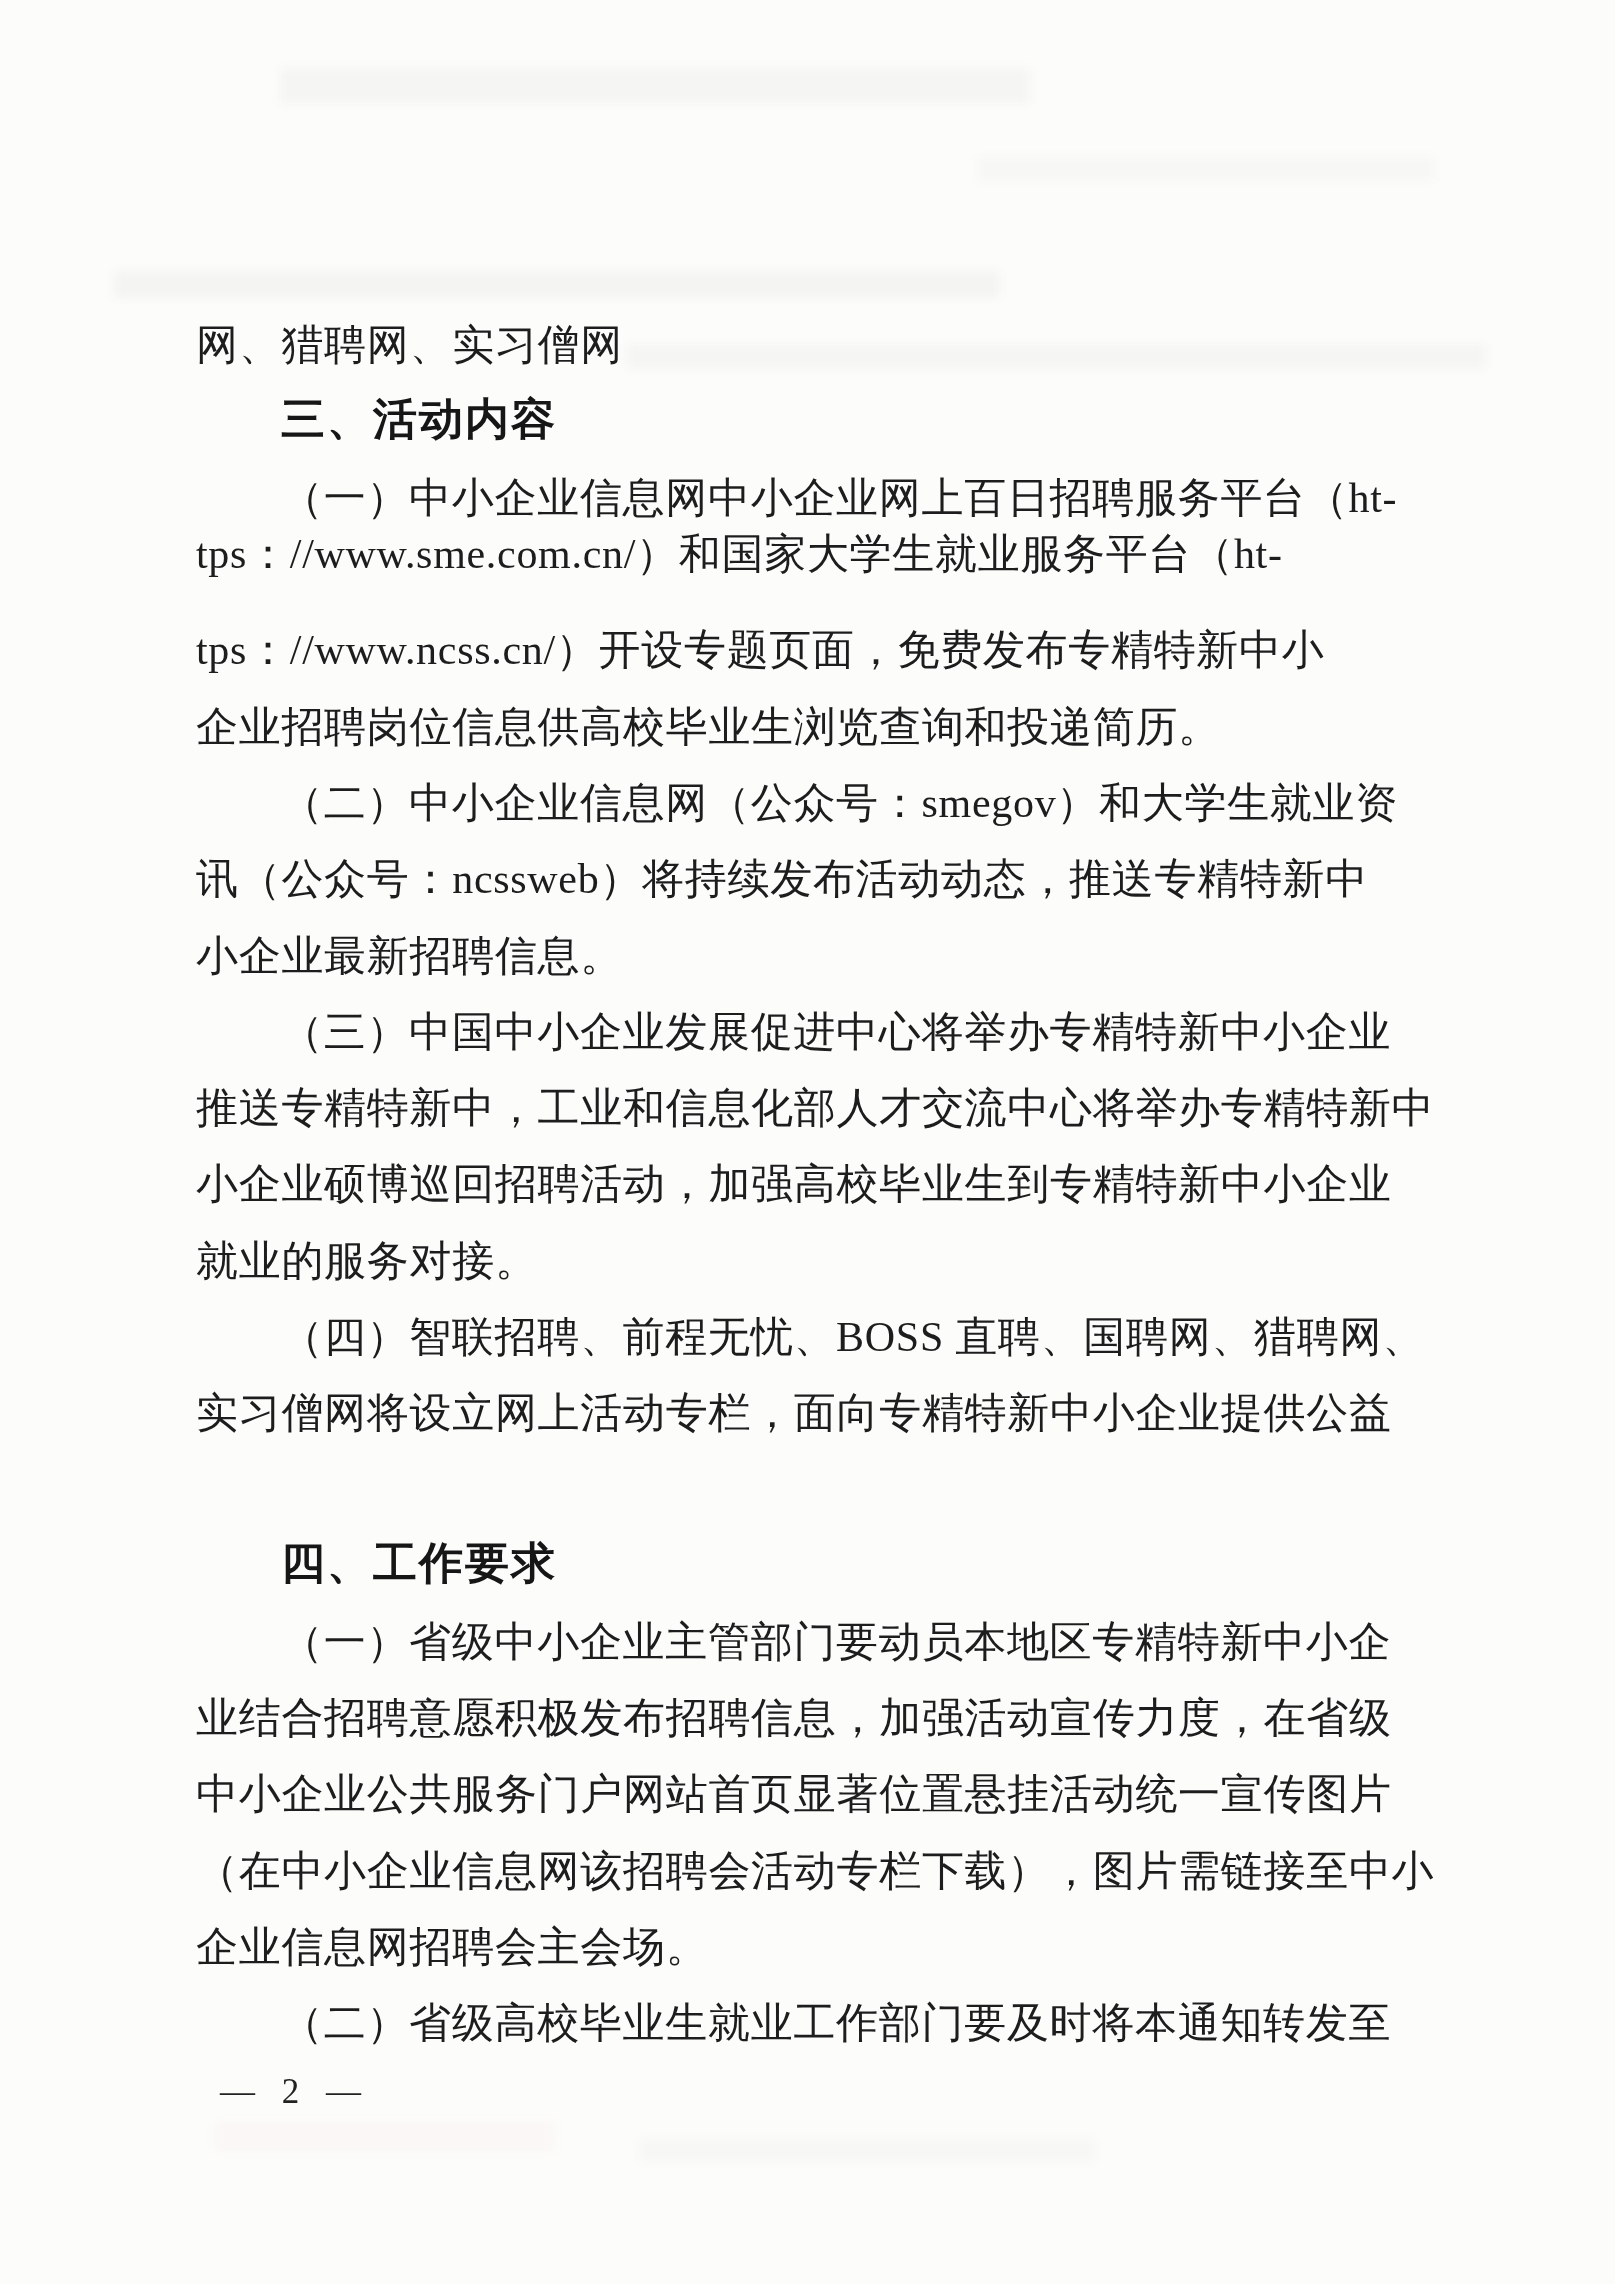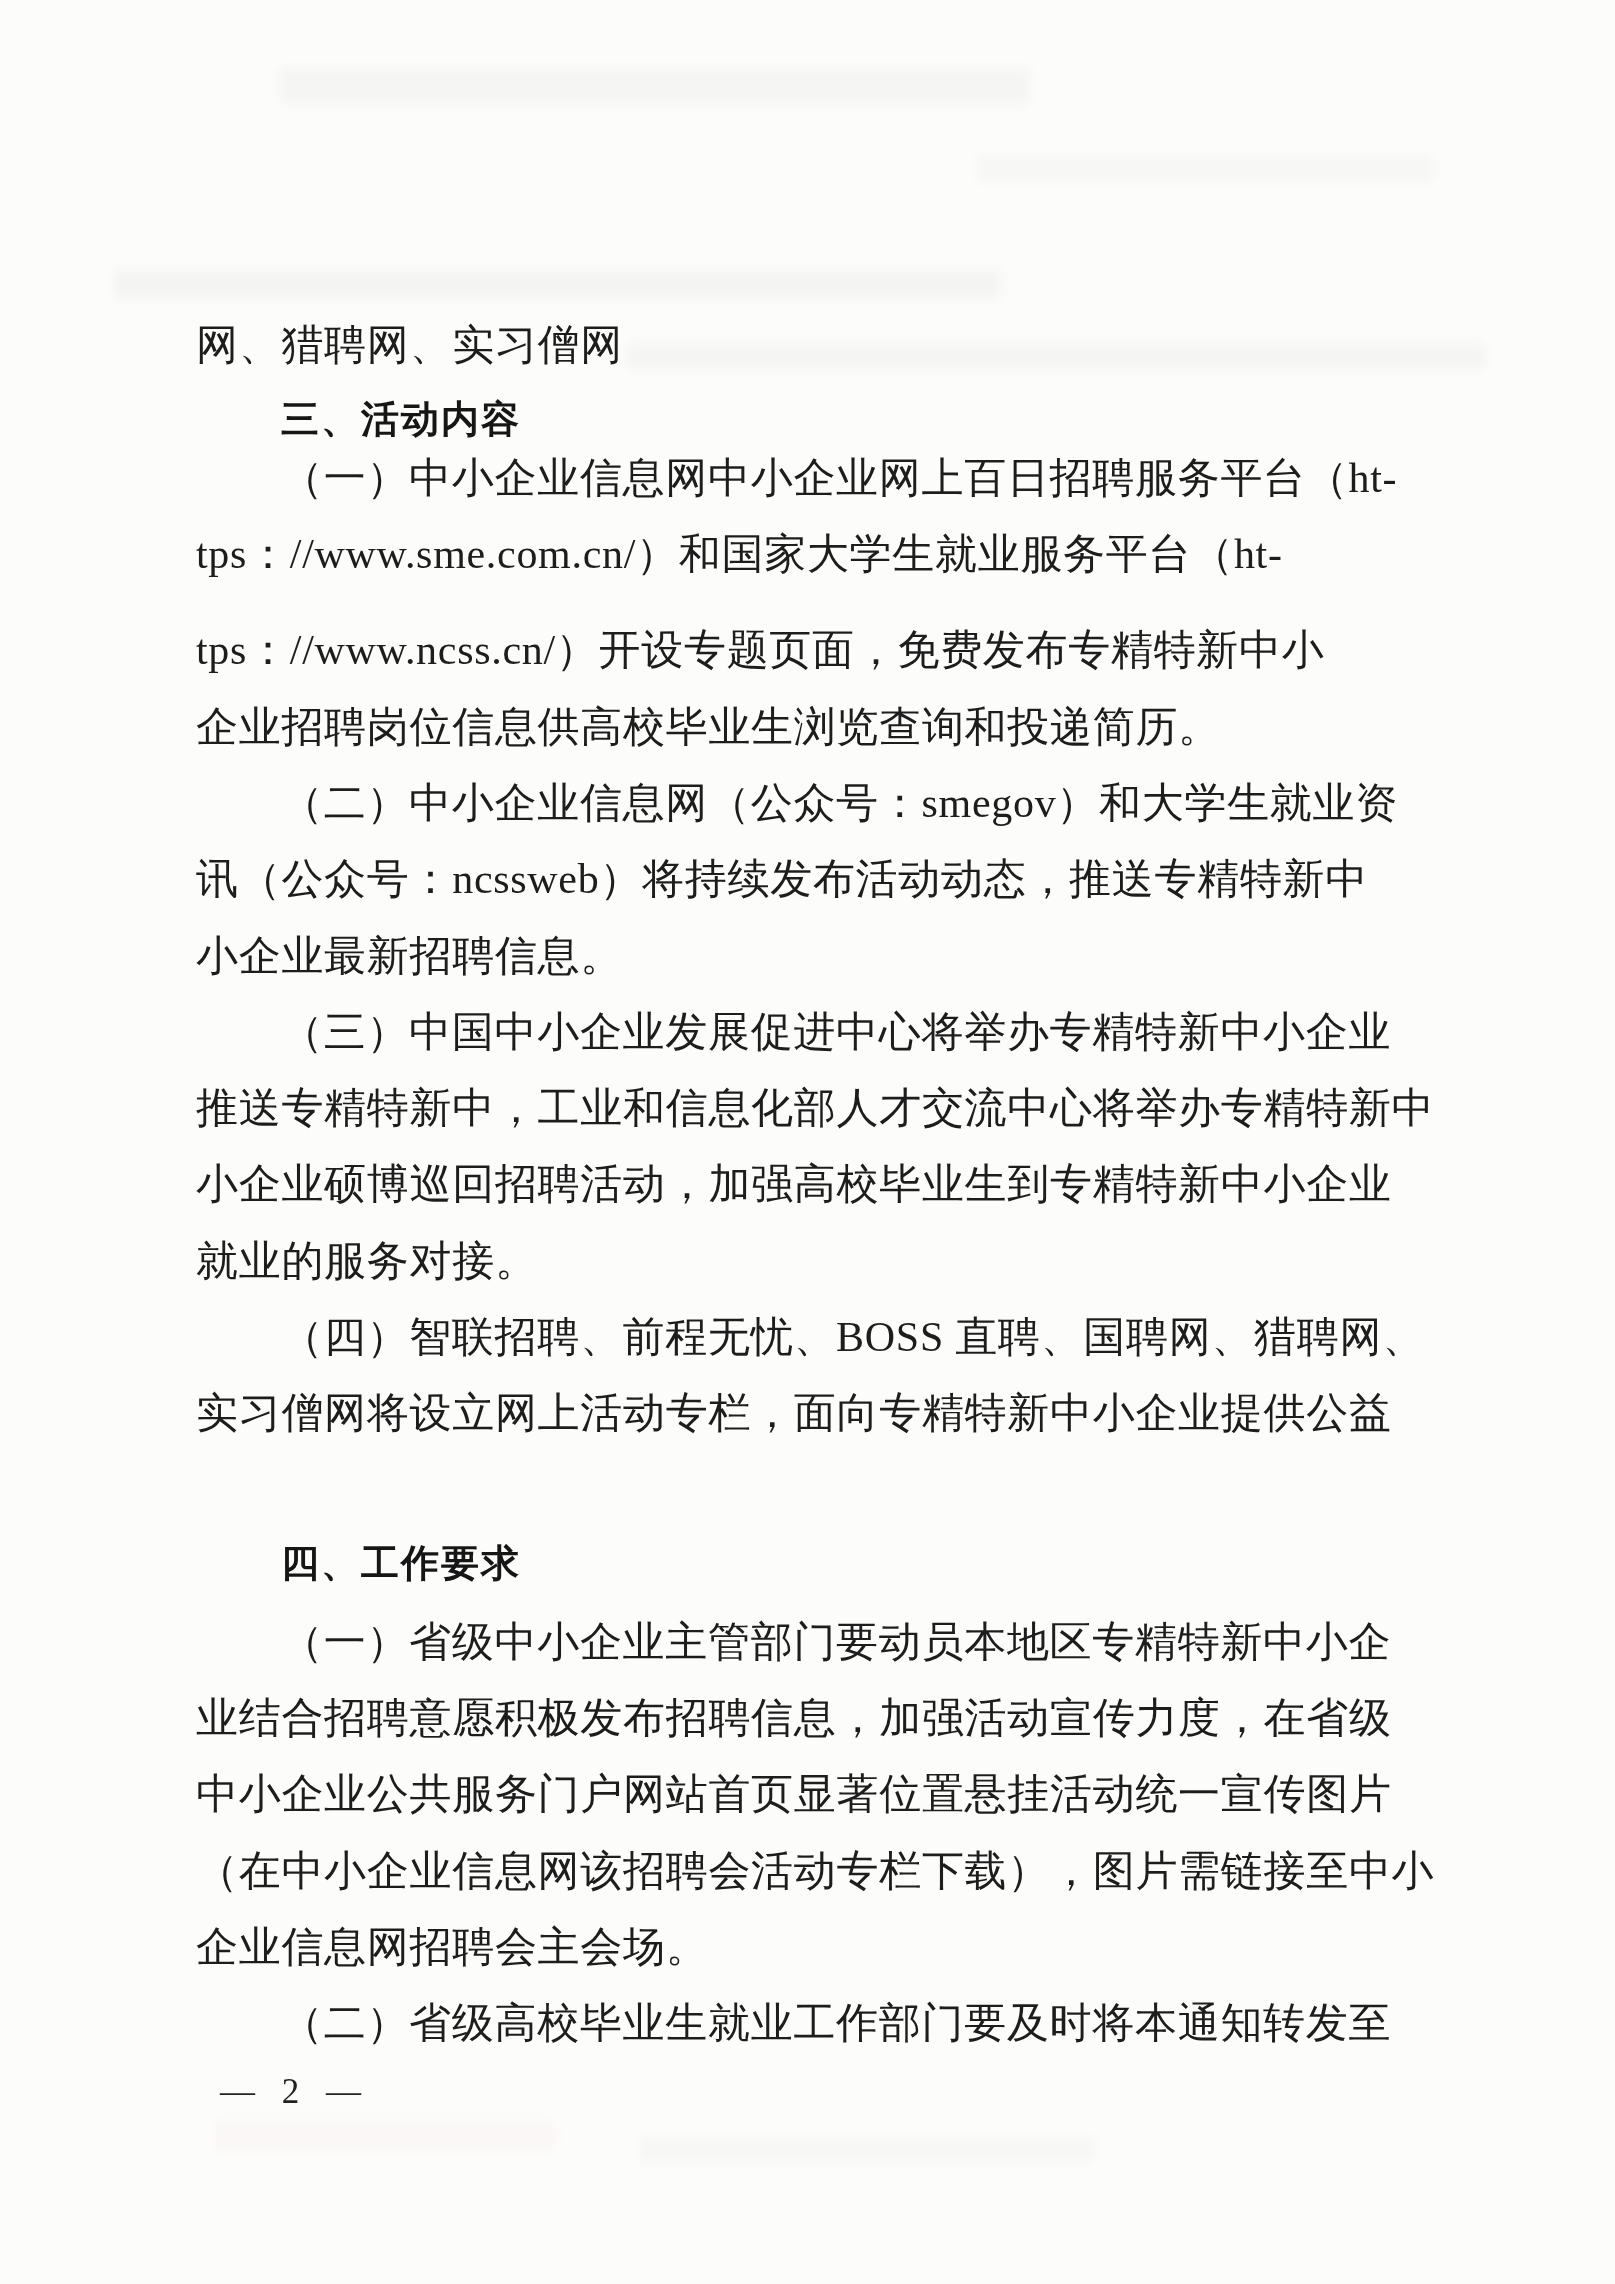--- a/index.html
+++ b/index.html
@@ -28,21 +28,21 @@
     letter-spacing: 0.7px;
     white-space: nowrap;
     font-family: "Liberation Serif", "DejaVu Serif", serif;
   }
   .indent {
     padding-left: 85px;
   }
   .heading {
     font-family: "DejaVu Sans", "Liberation Sans", sans-serif;
     font-weight: 700;
-    font-size: 38px;
+    font-size: 44px;
     color: #161616;
     letter-spacing: 2px;
   }
   .page-number {
     position: absolute;
     left: 220px;
     top: 2072px;
     font-size: 35px;
     color: #222;
     letter-spacing: 9px;
@@ -68,21 +68,21 @@
 
   <div class="smudge smudge-a"></div>
   <div class="smudge smudge-b"></div>
   <div class="smudge smudge-c"></div>
   <div class="smudge smudge-d"></div>
   <div class="smudge smudge-e"></div>
   <div class="smudge smudge-f"></div>
 
   <div class="line" style="top:319px">网、猎聘网、实习僧网</div>
   <div class="line indent heading" style="top:393px">三、活动内容</div>
-  <div class="line indent" style="top:452px">（一）中小企业信息网中小企业网上百日招聘服务平台（ht-</div>
+  <div class="line indent" style="top:472px">（一）中小企业信息网中小企业网上百日招聘服务平台（ht-</div>
   <div class="line" style="top:528px">tps：//www.sme.com.cn/）和国家大学生就业服务平台（ht-</div>
   <div class="line" style="top:624px">tps：//www.ncss.cn/）开设专题页面，免费发布专精特新中小</div>
   <div class="line" style="top:701px">企业招聘岗位信息供高校毕业生浏览查询和投递简历。</div>
   <div class="line indent" style="top:777px">（二）中小企业信息网（公众号：smegov）和大学生就业资</div>
   <div class="line" style="top:853px">讯（公众号：ncssweb）将持续发布活动动态，推送专精特新中</div>
   <div class="line" style="top:930px">小企业最新招聘信息。</div>
   <div class="line indent" style="top:1006px">（三）中国中小企业发展促进中心将举办专精特新中小企业</div>
   <div class="line" style="top:1082px">推送专精特新中，工业和信息化部人才交流中心将举办专精特新中</div>
   <div class="line" style="top:1158px">小企业硕博巡回招聘活动，加强高校毕业生到专精特新中小企业</div>
   <div class="line" style="top:1235px">就业的服务对接。</div>

